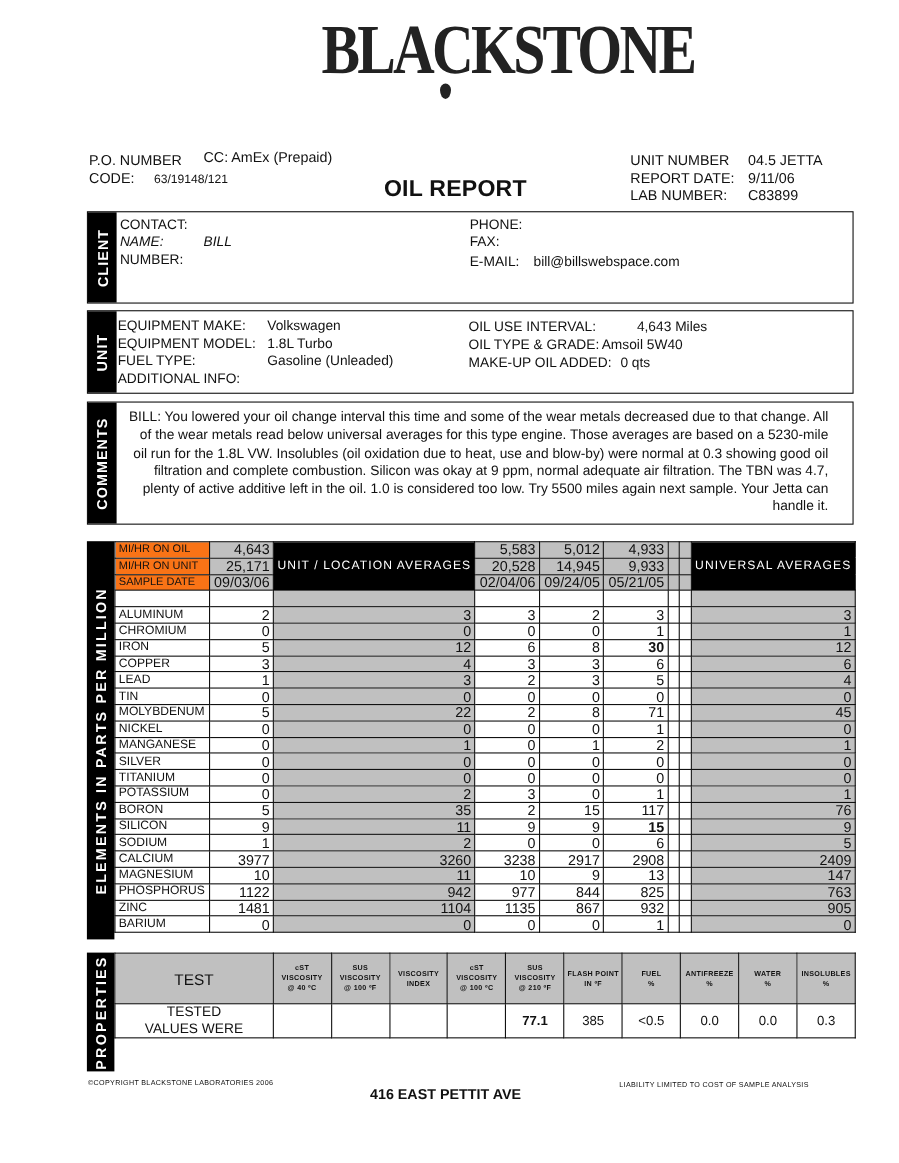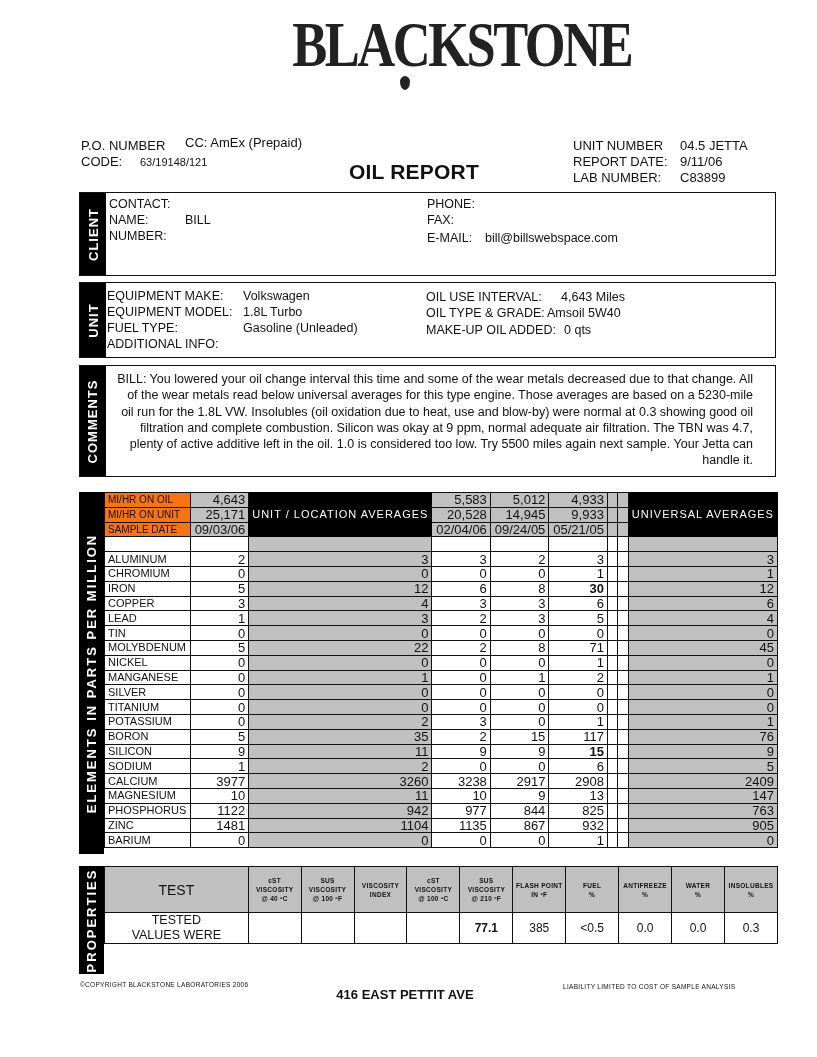--- a/index.html
+++ b/index.html
@@ -65,36 +65,36 @@
 </div>
 <div class="abs hdr" style="left:573px;top:170px;">
   <span style="width:107px;">LAB NUMBER:</span><span>C83899</span>
 </div>
 
 <div class="abs box" style="left:79px;top:192px;width:697px;height:84px;">
   <div class="side">
       <span>CLIENT</span>
     </div>
   <div class="field" style="left:29px;top:3px;"><span>CONTACT:</span><span class="v" style="left:76px;"></span></div>
-  <div class="field" style="left:29px;top:19px;"><span>NAME:</span><span class="v" style="left:76px;">BILL</span></div>
+  <div class="field" style="left:29px;top:19px;font-style:italic;"><span>NAME:</span><span class="v" style="left:76px;">BILL</span></div>
   <div class="field" style="left:29px;top:35px;"><span>NUMBER:</span><span class="v" style="left:76px;"></span></div>
   <div class="field" style="left:347px;top:3px;"><span>PHONE:</span><span class="v" style="left:58px;"></span></div>
   <div class="field" style="left:347px;top:19px;"><span>FAX:</span><span class="v" style="left:58px;"></span></div>
   <div class="field" style="left:347px;top:37px;"><span>E-MAIL:</span><span class="v" style="left:58px;">bill@billswebspace.com</span></div>
 </div>
 
 <div class="abs box" style="left:79px;top:282px;width:697px;height:76px;">
   <div class="side">
       <span>UNIT</span>
     </div>
   <div class="field" style="left:27px;top:5px;"><span>EQUIPMENT  MAKE:</span><span class="v" style="left:136px;">Volkswagen</span></div>
   <div class="field" style="left:27px;top:21px;"><span>EQUIPMENT  MODEL:</span><span class="v" style="left:136px;">1.8L Turbo</span></div>
   <div class="field" style="left:27px;top:37px;"><span>FUEL TYPE:</span><span class="v" style="left:136px;">Gasoline (Unleaded)</span></div>
   <div class="field" style="left:27px;top:53px;"><span>ADDITIONAL INFO:</span><span class="v" style="left:136px;"></span></div>
-  <div class="field" style="left:346px;top:6px;"><span>OIL USE INTERVAL:</span><span class="v" style="left:135px;text-align:right;">4,643 Miles</span></div>
+  <div class="field" style="left:346px;top:6px;"><span>OIL USE INTERVAL:</span><span class="v" style="left:153px;text-align:right;">4,643 Miles</span></div>
   <div class="field" style="left:346px;top:22px;"><span>OIL TYPE &amp; GRADE:</span><span class="v" style="left:121px;">Amsoil 5W40</span></div>
   <div class="field" style="left:346px;top:39px;"><span>MAKE-UP OIL ADDED:</span><span class="v" style="left:138px;">0 qts</span></div>
 </div>
 
 <div class="abs box" style="left:79px;top:365px;width:697px;height:112px;">
   <div class="side">
       <span>COMMENTS</span>
     </div>
   <div class="comments">BILL:  You lowered your oil change interval this time and some of the wear metals decreased due to that change. All of the wear metals read below universal averages for this type engine. Those averages are based on a 5230-mile oil run for the 1.8L VW.  Insolubles (oil oxidation due to heat, use and blow-by) were normal at 0.3 showing good oil filtration and complete combustion. Silicon was okay at 9 ppm, normal adequate air filtration. The TBN was 4.7, plenty of active additive left in the oil. 1.0 is considered too low. Try 5500 miles again next sample. Your Jetta can handle it.</div>
 </div>

